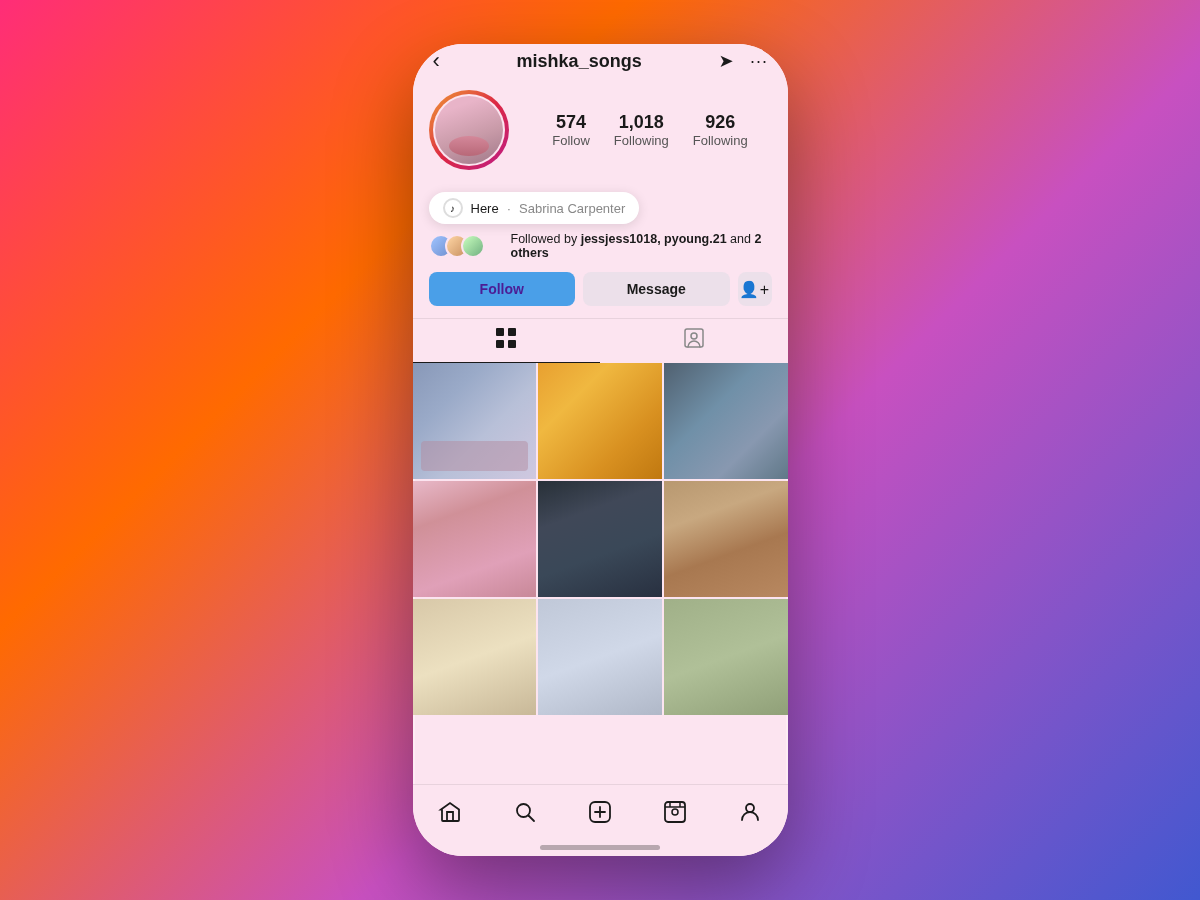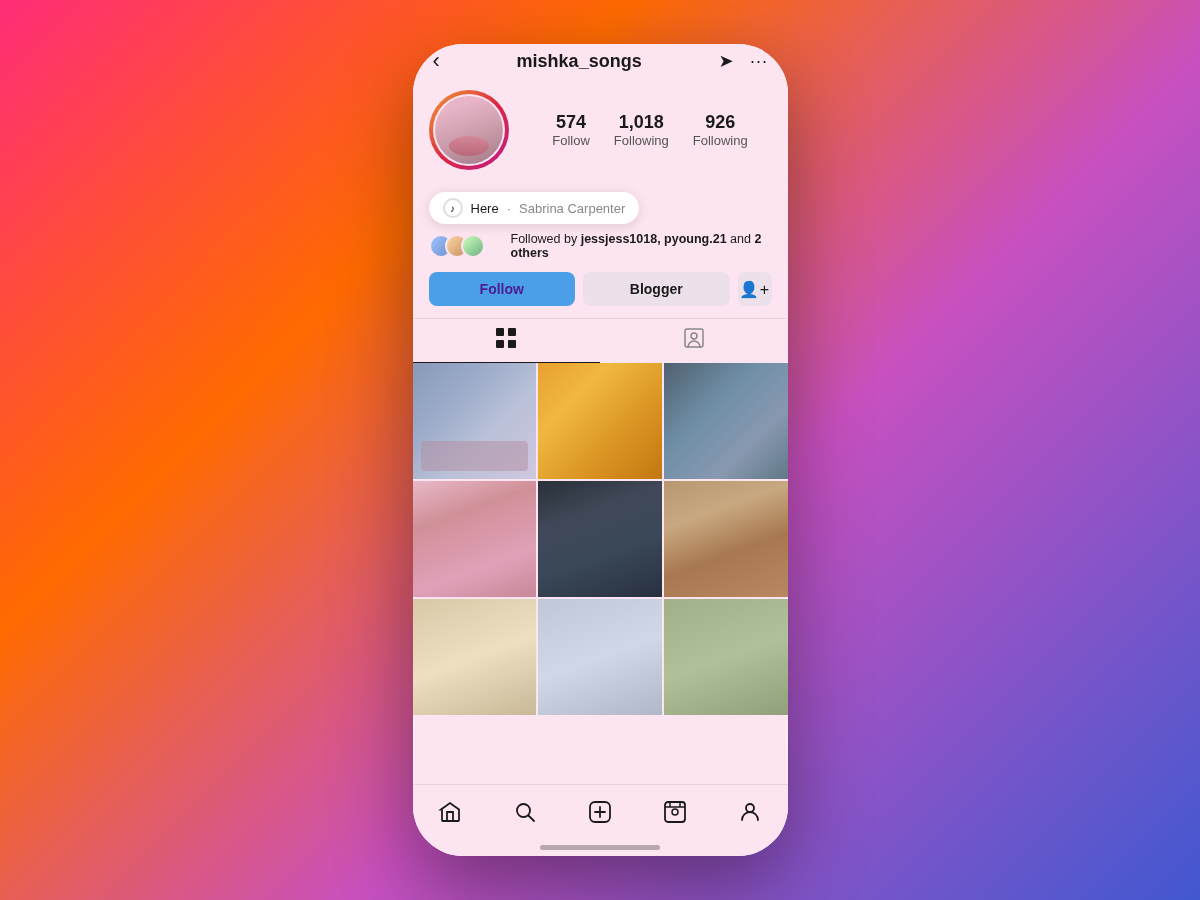--- a/index.html
+++ b/index.html
@@ -528,21 +528,21 @@
         <div class="follower-avatar"></div>
       </div>
       <span class="followed-text">
         <span>Followed by </span><span class="followed-bold">jessjess1018, pyoung.21</span><span> and </span><span class="followed-bold">2 others</span>
       </span>
     </div>
 
     
     <div class="action-buttons">
       <button class="btn-follow">Follow</button>
-      <button class="btn-message">Blogger</button>
+      <button class="btn-message">Message</button>
       <button class="btn-add-friend">
         <span>👤+</span>
       </button>
     </div>
   </div>
 
   <div class="tabs-row">
     <div class="tab-item active">
       <span class="tab-icon">
         <svg width="22" height="22" viewBox="0 0 22 22" fill="none">

